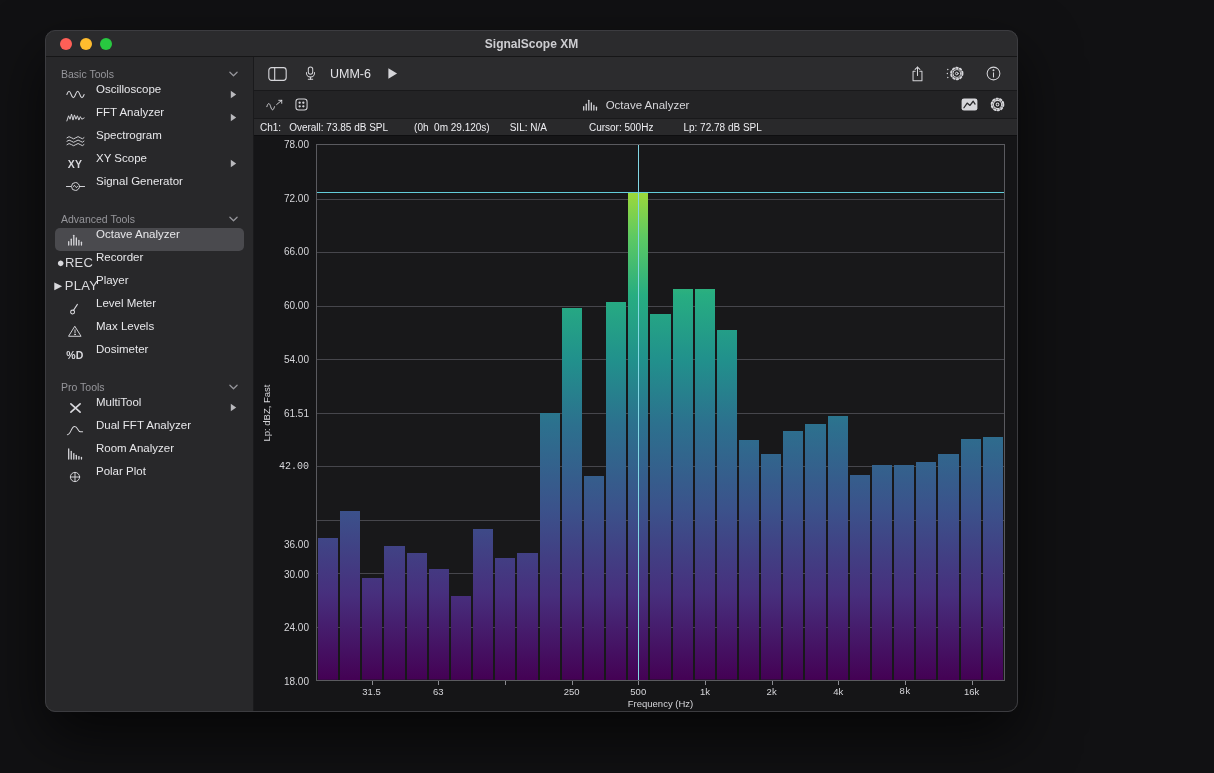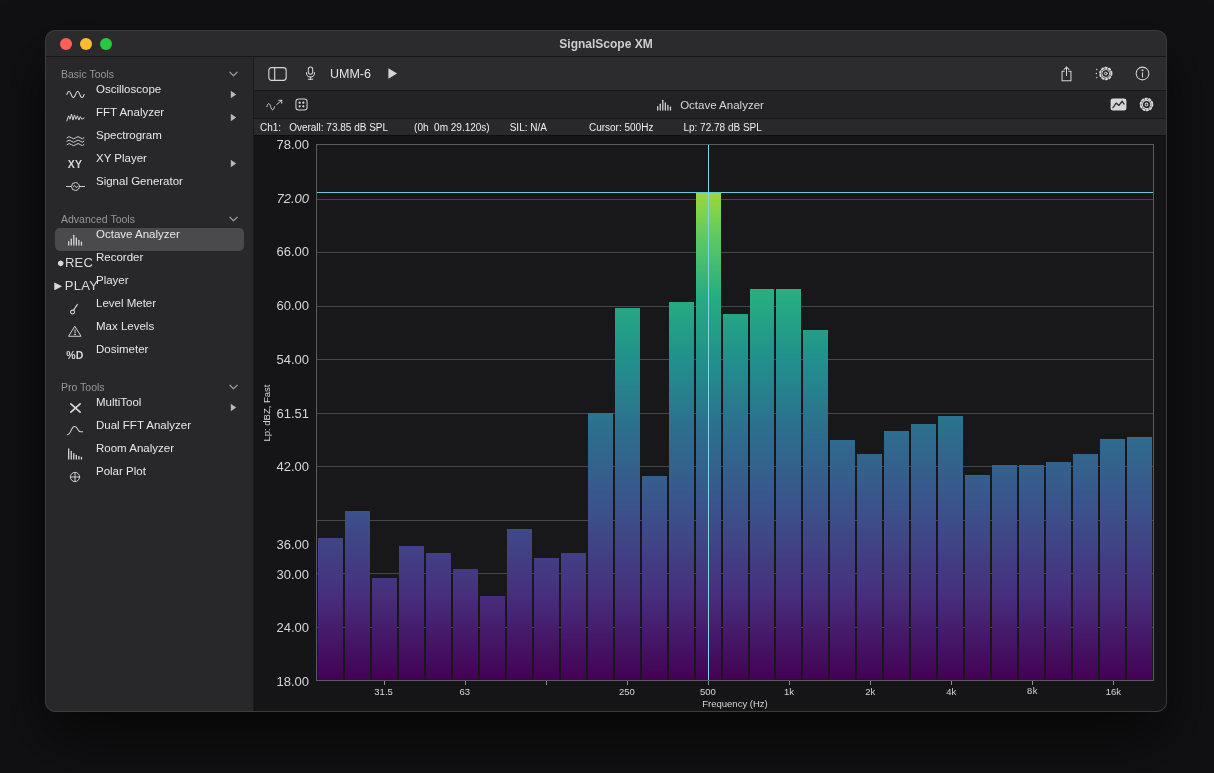--- a/index.html
+++ b/index.html
@@ -1,17 +1,17 @@
 <!DOCTYPE html>
 <html><head>
 <meta charset="utf-8">
 <style>
   *{box-sizing:border-box;margin:0;padding:0}
   html,body{width:1214px;height:773px;background:#111113;font-family:"Liberation Sans",sans-serif;overflow:hidden}
-  .window{position:absolute;left:45px;top:30px;width:1122px;height:682px;background:#404040;border:1px solid #3c3c40;border-radius:10px;overflow:hidden;box-shadow:0 25px 60px rgba(0,0,0,.65);display:flex;flex-direction:column}
+  .window{position:absolute;left:45px;top:30px;width:973px;height:682px;background:#404040;border:1px solid #3c3c40;border-radius:10px;overflow:hidden;box-shadow:0 25px 60px rgba(0,0,0,.65);display:flex;flex-direction:column}
   .titlebar{height:26px;flex:0 0 26px;background:#2b2b2d;border-bottom:1px solid #161617;display:flex;align-items:center;position:relative}
   .traffic{display:flex;gap:8px;margin-left:14px;z-index:2}
   .light{width:12px;height:12px;border-radius:50%;display:inline-block}
   .win-title{position:absolute;left:0;right:0;text-align:center;font-size:12px;font-weight:700;color:#cdcdd1}
   .body-row{flex:1;display:flex;min-height:0}
   .sidebar{width:208px;flex:0 0 208px;background:#28282a;border-right:1px solid #1a1a1c;padding:6px 9px;overflow:hidden}
   .sec{margin-bottom:10px}
   .sec-head{display:flex;align-items:center;justify-content:space-between;padding:5px 6px 3px;color:#96969b;font-size:10.5px}
   .item{display:flex;height:23px;padding:0 7px;border-radius:5px;color:#e7e7ea;font-size:11.5px;gap:8px;cursor:default}
   .item.selected{background:#4a4a4e}
@@ -28,21 +28,21 @@
   .subtoolbar{height:28px;flex:0 0 28px;background:#232325;border-bottom:1px solid #19191b;display:flex;align-items:center;padding:0 12px;position:relative;color:#cfcfd3}
   .st-left{display:flex;gap:12px;align-items:center}
   .st-center{position:absolute;left:0;right:0;display:flex;justify-content:center;align-items:center;gap:7px;font-size:11.5px;color:#d6d6da;pointer-events:none}
   .st-right{margin-left:auto;display:flex;gap:12px;align-items:center}
   .statusbar{height:17px;flex:0 0 17px;background:#29292b;border-bottom:1px solid #0e0e10;display:flex;align-items:center;font-size:10px;color:#eeeef2;padding-left:6px;white-space:pre}
   .chart-wrap{flex:1;position:relative;padding:8px 12px 0 4px}
   .chart-grid{display:grid;grid-template-columns:16px 42px 1fr;grid-template-rows:537px 30px}
   .ylab-rot{grid-column:1;grid-row:1;position:relative}
   .ylab-rot span{position:absolute;left:50%;top:50%;transform:translate(-50%,-50%) rotate(-90deg);font-size:9.5px;color:#d6d6da;white-space:nowrap}
   .yticks{grid-column:2;grid-row:1;position:relative}
-  .ytick{position:absolute;right:7px;transform:translateY(-50%);font-size:13px;color:#d6d6da}
+  .ytick{position:absolute;right:7px;transform:translateY(-50%);font-size:10px;color:#d6d6da}
   .plot{grid-column:3;grid-row:1;position:relative;border:1px solid #5a5a5f;background:#18181a}
   .glayer,.blayer{position:absolute;inset:0}
   .glayer{z-index:1}
   .gridline{position:absolute;left:0;right:0;height:1px;background:#46464c}
   .blayer{display:flex;align-items:flex-end;gap:2px;padding:0 1px;z-index:2}
   .bar{flex:1 1 0;min-width:0;background-position:left bottom;background-repeat:no-repeat}
   .lp-line{position:absolute;left:0;right:0;height:1px;z-index:4}
   .cursor-line{position:absolute;top:0;bottom:0;width:1px;z-index:4}
   .xaxis{grid-column:3;grid-row:2;position:relative}
   .xtick-label{position:absolute;top:5px;transform:translateX(-50%);font-size:9.5px;color:#d6d6da}
@@ -107,21 +107,21 @@
                 <path d="M1 7.2 q2.6 -2.6 5.2 0 t5.2 0 t5.2 0 t4.4 0"></path>
                 <path d="M1 11.2 q2.6 -2.6 5.2 0 t5.2 0 t5.2 0 t4.4 0"></path>
               </svg>
             </span>
             <span class="it-label">Spectrogram</span>
           </div>
           <div class="item">
             <span class="it-icon">
               <span class="icon-text big">XY</span>
             </span>
-            <span class="it-label">XY Player</span>
+            <span class="it-label">XY Scope</span>
             <span class="sub-arrow">
               <svg viewBox="0 0 7 9" width="7" height="9">
                 <path d="M0.8 0.8 L6.2 4.5 L0.8 8.2 Z" fill="currentColor"></path>
               </svg>
             </span>
           </div>
           <div class="item">
             <span class="it-icon">
               <svg viewBox="0 0 22 12" width="19" height="11" fill="none" stroke="currentColor" stroke-width="1.1" stroke-linecap="round" stroke-linejoin="round">
                 <line x1="0.5" y1="6" x2="5.5" y2="6"></line>
@@ -356,26 +356,26 @@
         <span>Lp: 72.78 dB SPL</span>
       </div>
 
       <div class="chart-wrap">
         <div class="chart-grid">
           <div class="ylab-rot">
               <span>Lp: dBZ, Fast</span>
             </div>
           <div class="yticks" id="yticks">
               <span class="ytick" style="top: 0%;">78.00</span>
-              <span class="ytick" style="top: 10%; font-style: italic;">72.00</span>
+              <span class="ytick" style="top: 10%;">72.00</span>
               <span class="ytick" style="top: 20%;">66.00</span>
               <span class="ytick" style="top: 30%;">60.00</span>
               <span class="ytick" style="top: 40%;">54.00</span>
               <span class="ytick" style="top: 50%;">61.51</span>
-              <span class="ytick" style="top: 60%;">42.00</span>
+              <span class="ytick" style="top: 60%; font-family: Liberation Mono, monospace;">42.00</span>
               <span class="ytick" style="top: 70%; margin-top: 24px;">36.00</span>
               <span class="ytick" style="top: 80%;">30.00</span>
               <span class="ytick" style="top: 90%;">24.00</span>
               <span class="ytick" style="top: 100%;">18.00</span>
             </div>
           <div class="plot" id="plot">
             <div class="glayer" id="glayer">
                 <div class="gridline" style="top: 53.5px;"></div>
                 <div class="gridline" style="top: 107px;"></div>
                 <div class="gridline" style="top: 160.5px;"></div>

